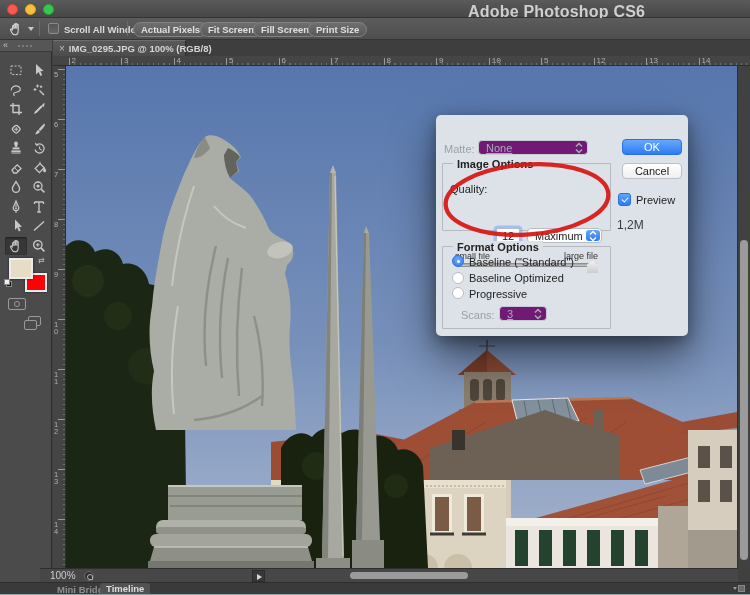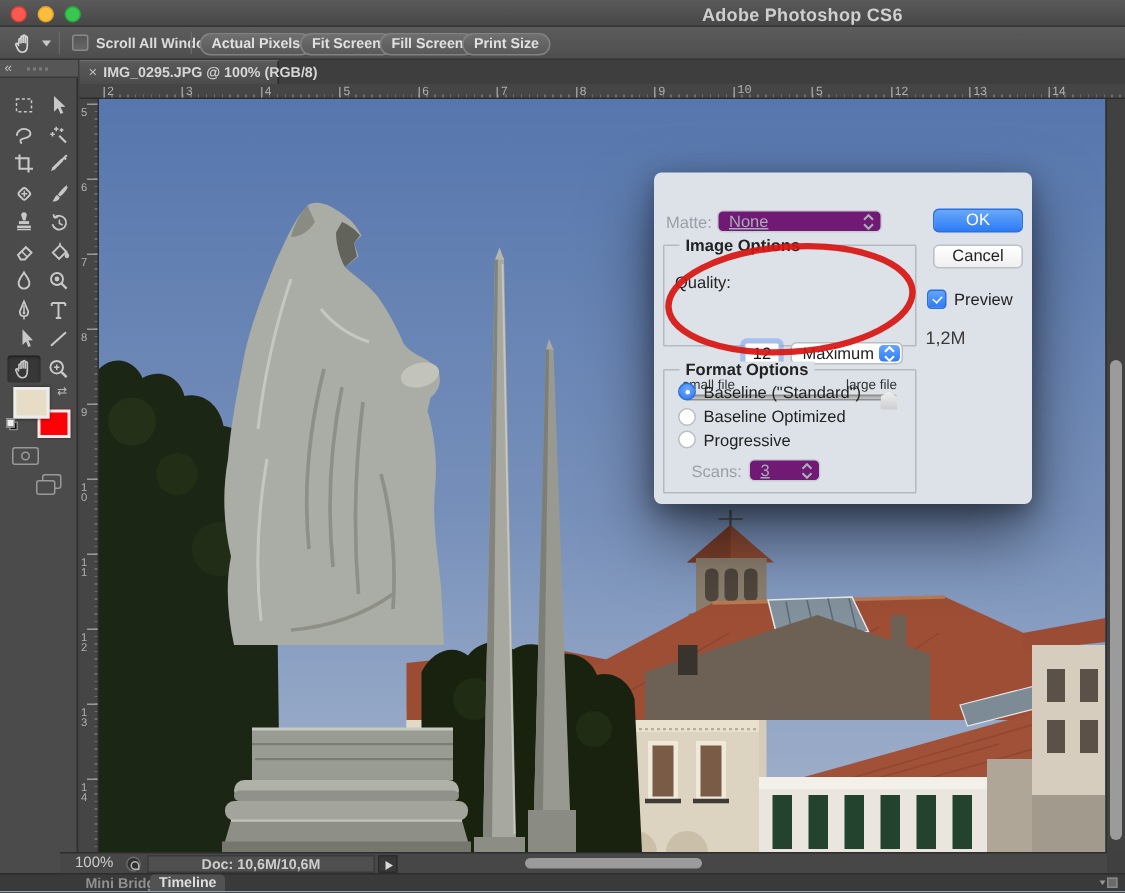--- a/index.html
+++ b/index.html
@@ -6,21 +6,21 @@
   html,body { background:#2b2b2b; }
   body { font-family:"Liberation Sans", sans-serif; }
   .app { position:relative; width:750px; height:595px; background:#404040; overflow:hidden;
          font-family:"Liberation Sans", sans-serif; }
   .abs { position:absolute; }
 
   
   .titlebar { left:0; top:0; width:750px; height:18px;
     background:linear-gradient(#5a5a5a,#474747); border-bottom:1px solid #343434; }
   .tl { width:11px; height:11px; border-radius:50%; top:3.5px; }
-  .win-title { top:3px; left:468px; font-size:12px; font-weight:bold; color:#cfcfcf; letter-spacing:.2px; }
+  .win-title { top:3px; left:468px; font-size:16px; font-weight:bold; color:#cfcfcf; letter-spacing:.2px; }
 
   
   .optionsbar { left:0; top:18px; width:750px; height:22px;
     background:linear-gradient(#5c5c5c,#4e4e4e); border-bottom:1px solid #353535; }
   .opt-divider { top:3px; width:1px; height:15px; background:#3f3f3f; border-right:1px solid #6a6a6a; }
   .opt-check { left:48px; top:5px; width:11px; height:11px; background:linear-gradient(#555,#666);
     border:1px solid #8a8a8a; border-radius:2px; }
   .opt-check-label { left:64px; top:6px; font-size:9.5px; font-weight:bold; color:#dcdcdc; }
   .opt-btn { position:absolute; top:4px; height:15px; display:flex; align-items:center;
     padding:0 7px; background:linear-gradient(#6f6f6f,#595959); border:1px solid #828282;
@@ -500,21 +500,20 @@
       <rect x="82" y="495" width="166" height="7" fill="#75776f"></rect>
     </svg>
   </div>
 
   <div class="abs vscroll">
     <div class="vthumb"></div>
   </div>
   <div class="abs statusbar">
     <span class="zoom-field">100%</span>
     <span class="drive-icon"></span>
-    <span class="doc-info">Doc: 10,6M/10,6M</span>
     <span class="status-play"></span>
     <span class="hthumb"></span>
   </div>
 
   <div class="abs bottomrow">
     <span id="btabs"><span class="btab-plain">Mini Bridge</span><span class="btab-active">Timeline</span></span>
     <span class="panel-mini-icon">
       <span class="bar"></span>
         <span class="cv"></span>
     </span>

